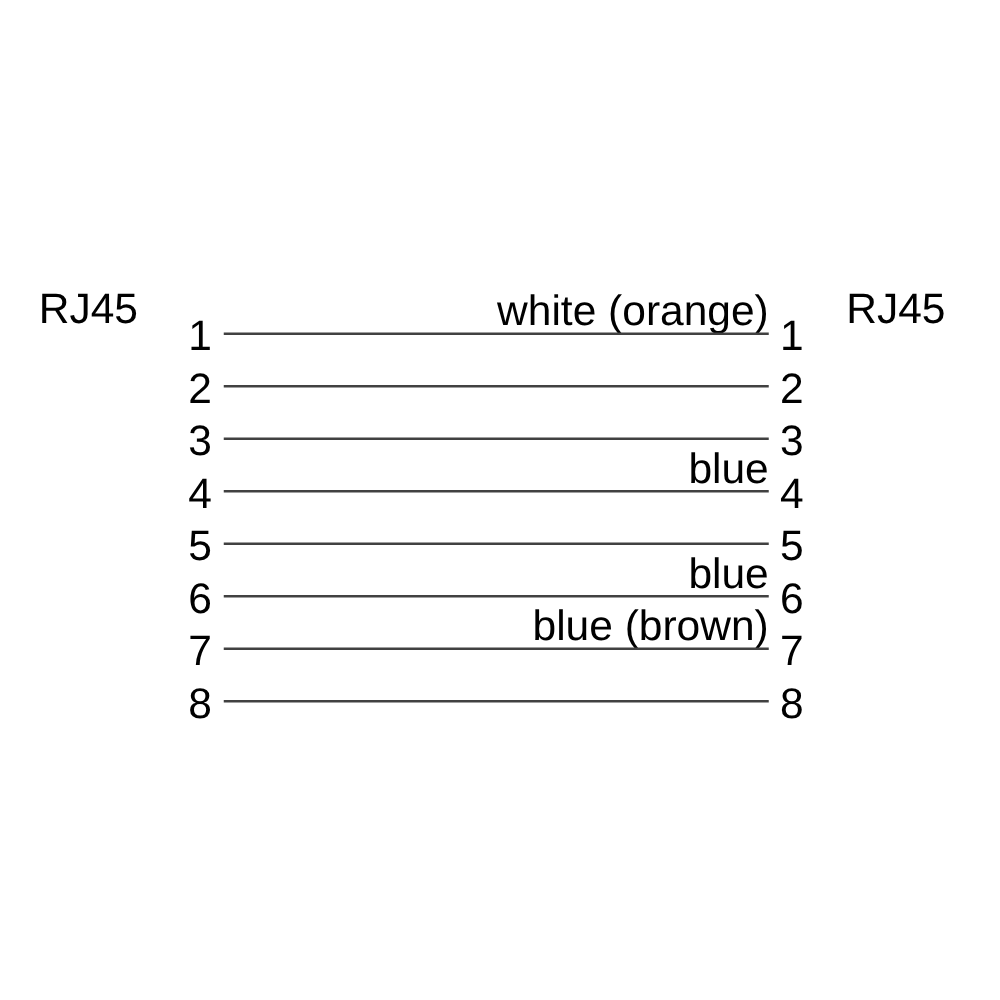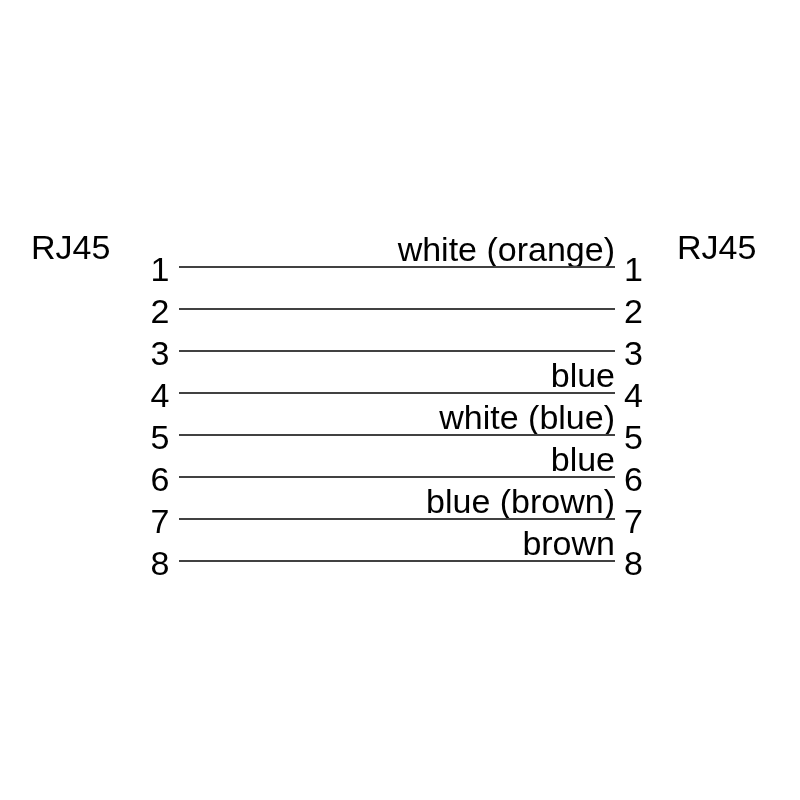--- a/index.html
+++ b/index.html
@@ -101,39 +101,37 @@
 
   <div class="wire-row" style="top:352px">
     <div class="pin pin-left">4</div>
     <div class="wire-label">blue</div>
     <div class="wire-line"></div>
     <div class="pin pin-right">4</div>
   </div>
 
   <div class="wire-row" style="top:394px">
     <div class="pin pin-left">5</div>
-    <div class="wire-label">white (blue)</div>
     <div class="wire-line"></div>
     <div class="pin pin-right">5</div>
   </div>
 
   <div class="wire-row" style="top:436px">
     <div class="pin pin-left">6</div>
     <div class="wire-label">blue</div>
     <div class="wire-line"></div>
     <div class="pin pin-right">6</div>
   </div>
 
   <div class="wire-row" style="top:478px">
     <div class="pin pin-left">7</div>
     <div class="wire-label">blue (brown)</div>
     <div class="wire-line"></div>
     <div class="pin pin-right">7</div>
   </div>
 
   <div class="wire-row" style="top:520px">
     <div class="pin pin-left">8</div>
-    <div class="wire-label">brown</div>
     <div class="wire-line"></div>
     <div class="pin pin-right">8</div>
   </div>
 
 </div>
 
 </body></html>

